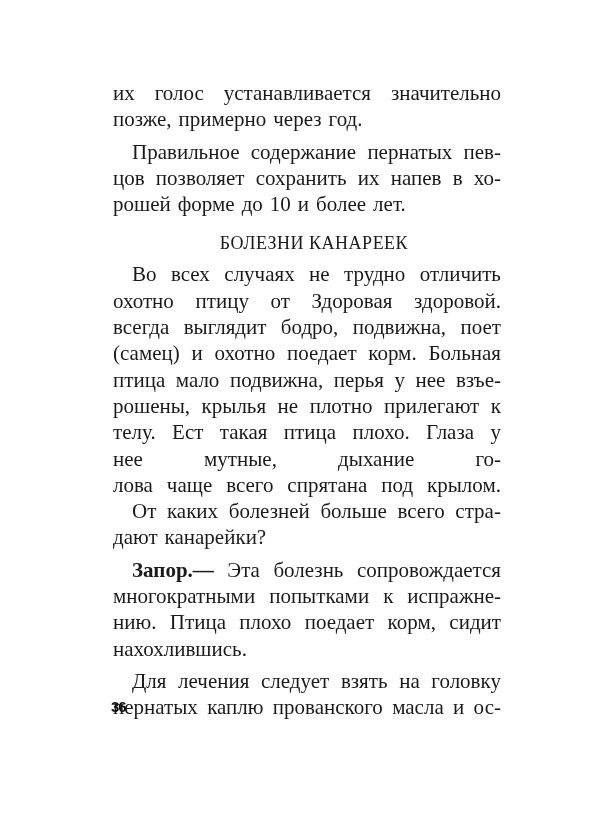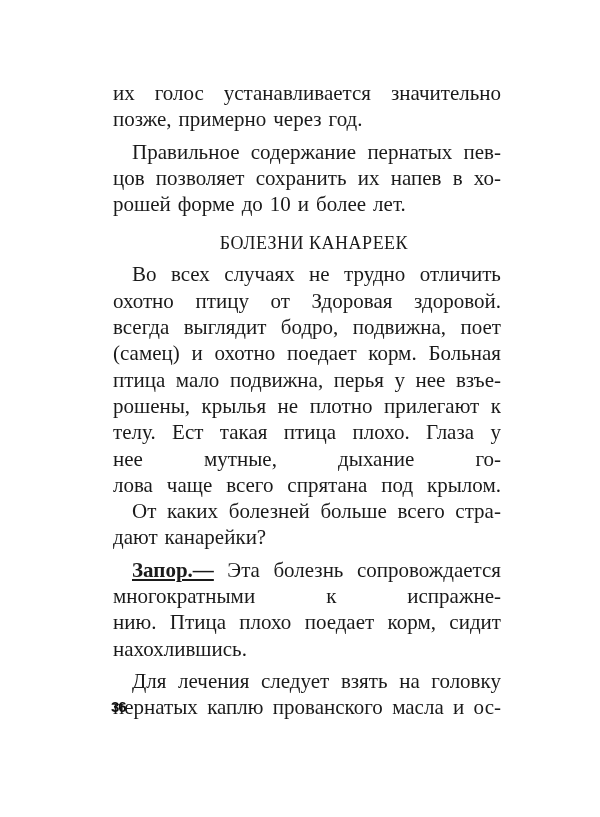--- a/index.html
+++ b/index.html
@@ -38,21 +38,21 @@
     .heading {
       text-align: center;
       font-size: 18px;
       letter-spacing: 0.5px;
       line-height: 28px;
       height: 28px;
       margin-top: 12px;
       margin-bottom: 4px;
       padding-left: 14px;
     }
-    .bold { font-weight: bold; text-decoration: underline; }
+    .bold { font-weight: bold; }
     .page-number {
       position: absolute;
       left: 111px;
       top: 698px;
       font-family: "Liberation Sans", "DejaVu Sans", sans-serif;
       font-weight: bold;
       font-size: 15px;
       letter-spacing: -1px;
       color: #111;
     }
@@ -198,20 +198,21 @@
 
   <div>
     <div class="line indent">
         <span class="w bold">Запор.—</span>
         <span class="w">Эта</span>
         <span class="w">болезнь</span>
         <span class="w">сопровождается</span>
       </div>
     <div class="line">
         <span class="w">многократными</span>
+        <span class="w">попытками</span>
         <span class="w">к</span>
         <span class="w">испражне-</span>
       </div>
     <div class="line">
         <span class="w">нию.</span>
         <span class="w">Птица</span>
         <span class="w">плохо</span>
         <span class="w">поедает</span>
         <span class="w">корм,</span>
         <span class="w">сидит</span>

